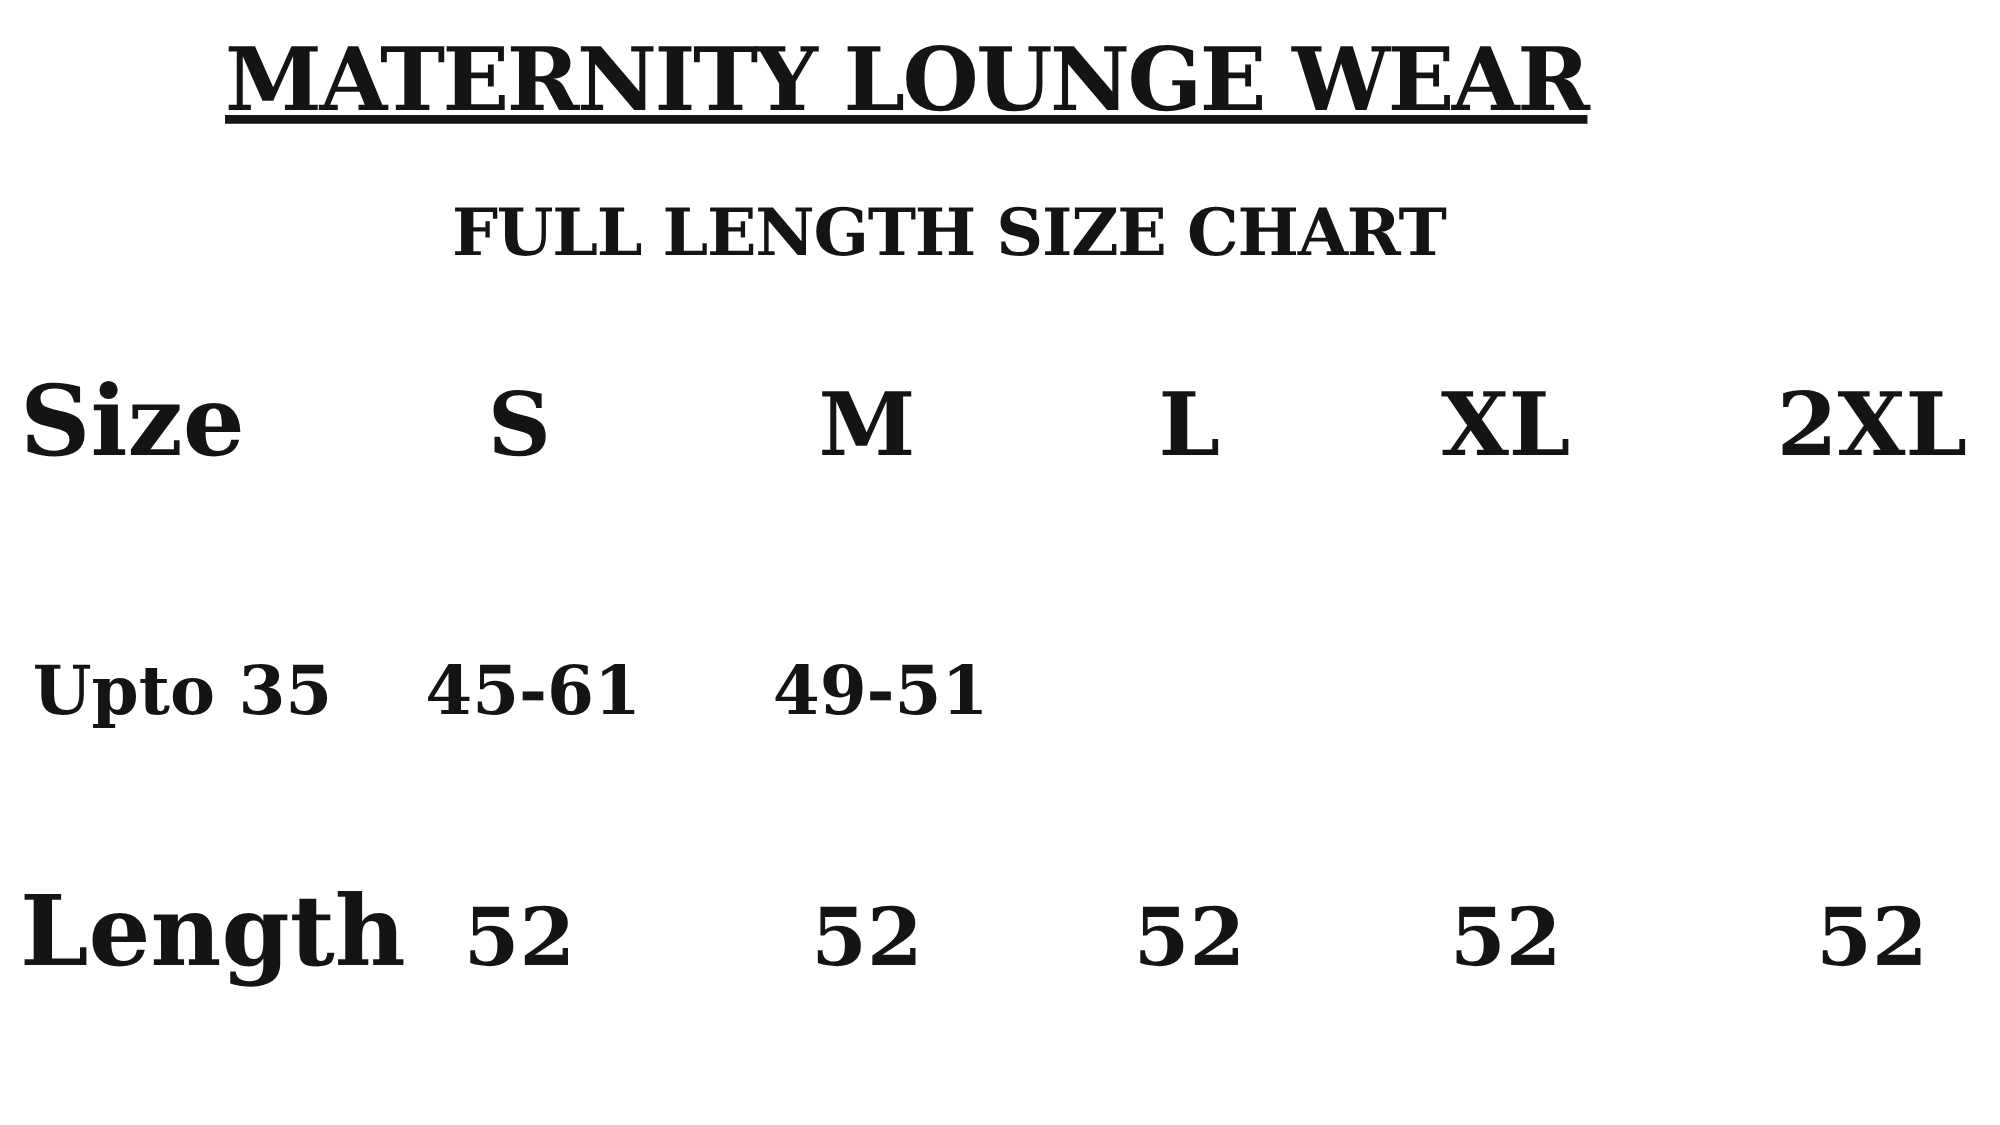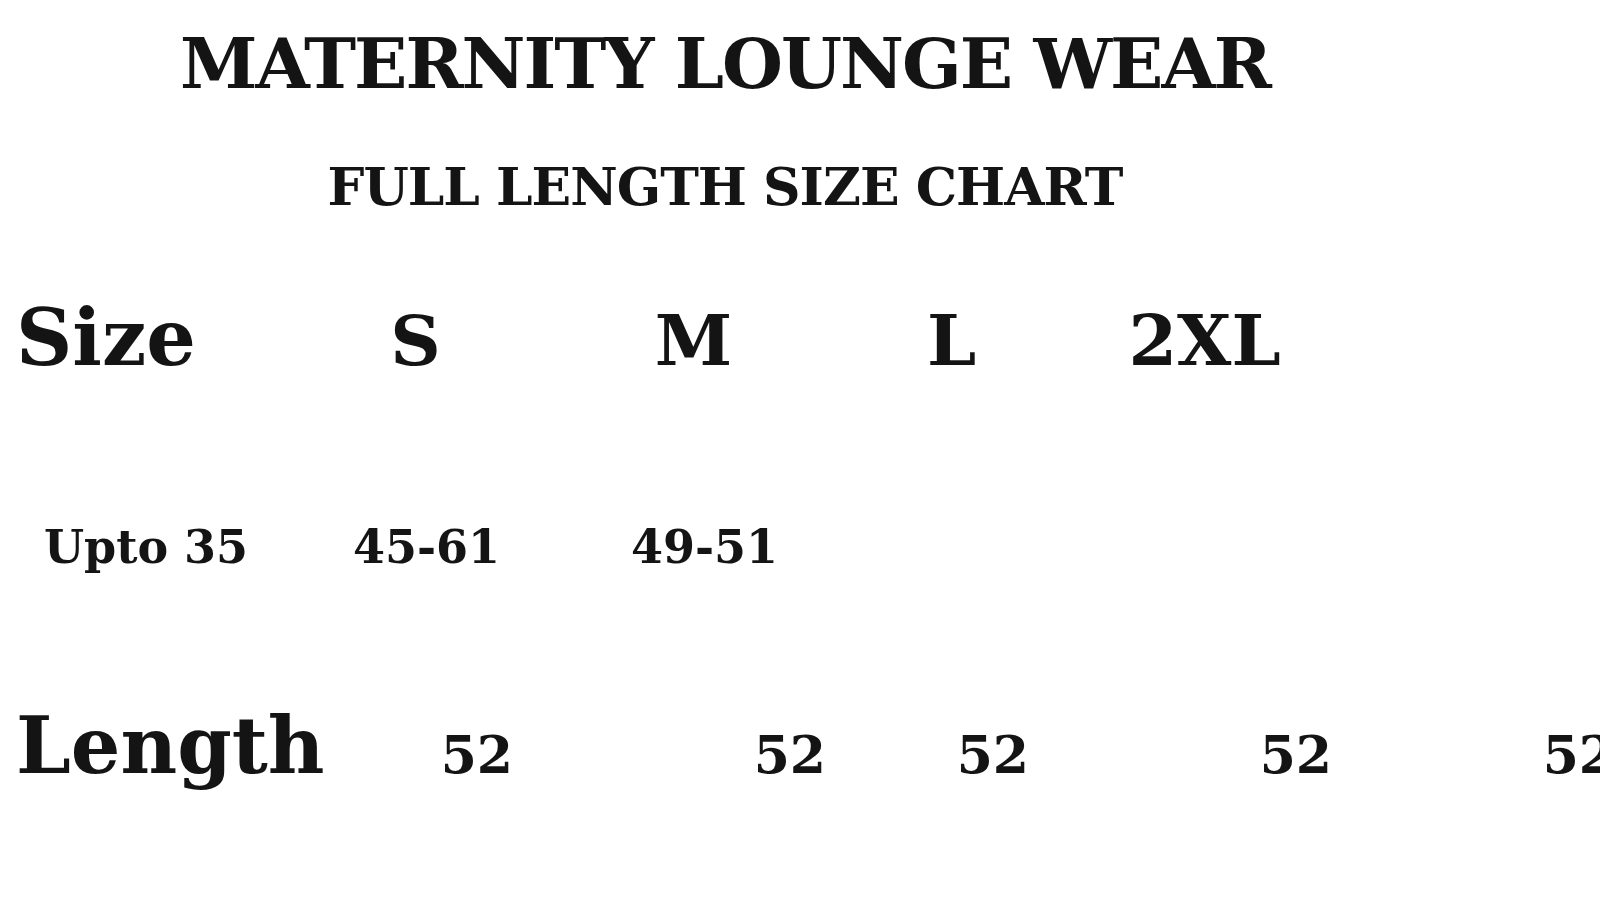--- a/index.html
+++ b/index.html
@@ -19,30 +19,32 @@
   }
   .title {
     position: absolute;
     top: 22px;
     left: 0;
     width: 1450px;
     text-align: center;
     font-size: 70px;
     letter-spacing: -2px;
     white-space: nowrap;
+    text-decoration: underline;
   }
   .subtitle {
     position: absolute;
     top: 156px;
     left: 0;
     width: 1450px;
     text-align: center;
     font-size: 52px;
     letter-spacing: -1px;
     white-space: nowrap;
+    padding-left: 34px;
   }
   .chart-row {
     position: absolute;
     left: 0;
     width: 1600px;
     display: grid;
     grid-template-columns: 270px 195px 265px 155px 255px 235px 225px;
     align-items: baseline;
     gap: 48px;
   }
@@ -52,37 +54,38 @@
   .row-label {
     padding-left: 16px;
     font-size: 78px;
     white-space: nowrap;
   }
   .cell {
     text-align: center;
     white-space: nowrap;
   }
   .row-size .cell   { font-size: 70px; }
-  .row-bust .cell   { font-size: 46px; letter-spacing: 0px; margin-left: 22px; }
-  .row-length .cell { font-size: 52px; text-align: right; }
+  .row-bust .cell   { font-size: 54px; letter-spacing: 0px; margin-left: 22px; }
+  .row-length .cell { font-size: 64px; }
 </style>
 </head>
 <body>
 
 <div class="canvas">
 
   <div class="title">MATERNITY LOUNGE WEAR</div>
 
   <div class="subtitle">FULL LENGTH SIZE CHART</div>
 
   <div class="chart-row row-size">
     <div class="row-label">Size</div>
     <div class="cell">S</div>
     <div class="cell">M</div>
     <div class="cell">L</div>
+    <div class="cell">XL</div>
     <div class="cell">2XL</div>
   </div>
 
   <div class="chart-row row-bust">
     <div class="cell">Upto 35</div>
     <div class="cell">45-61</div>
     <div class="cell">49-51</div>
   </div>
 
   <div class="chart-row row-length">

